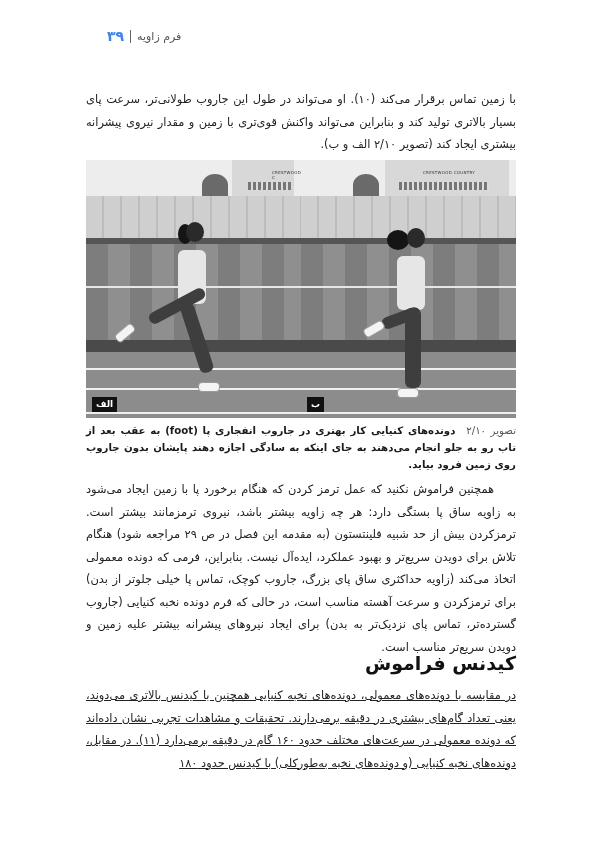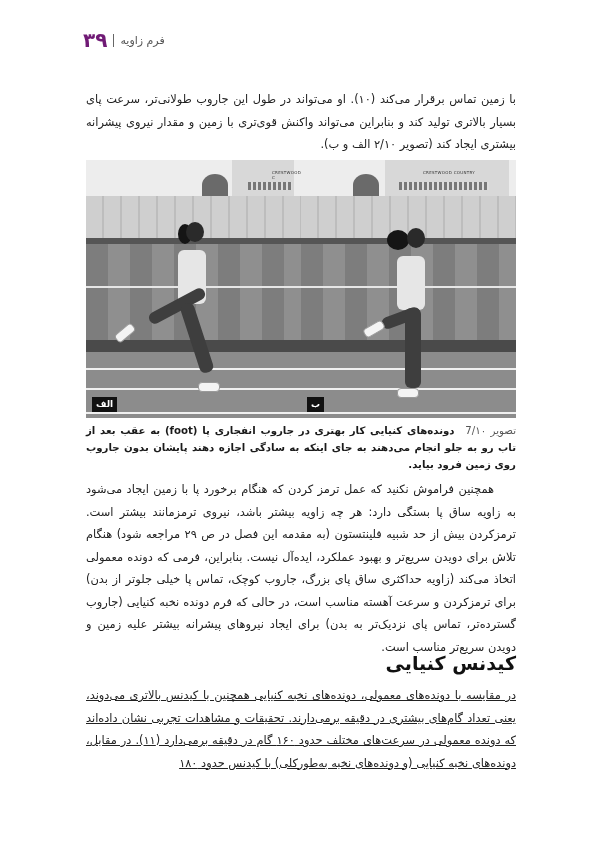--- a/index.html
+++ b/index.html
@@ -19,22 +19,23 @@
       position: absolute;
       top: 28px;
       left: 83px;
       display: flex;
       align-items: center;
       direction: ltr;
       gap: 6px;
     }
     .page-num {
       font-weight: bold;
-      font-size: 20px;
-      color: #701a75;
+      font-size: 14px;
+      color: #3b82f6;
+      margin-left: 24px;
     }
     .header-sep {
       width: 1px;
       height: 13px;
       background: #666;
     }
     .running-title {
       font-size: 11px;
       color: #555;
       direction: rtl;
@@ -189,21 +190,21 @@
       <div class="legs" style="left:80px; top:152px; width:40px; height:12px; transform:rotate(-20deg);"></div>
       <div class="legs" style="left:104px; top:148px; width:16px; height:80px;"></div>
       <div class="shoe" style="left:62px; top:164px; transform:rotate(-30deg);"></div>
       <div class="shoe" style="left:96px; top:228px;"></div>
     </div>
     <span class="photo-label">ب</span>
   </div>
 </div>
 
 <p class="caption" style="margin:0">
-  <span class="fig-num">تصویر 7/۱۰</span>
+  <span class="fig-num">تصویر ۲/۱۰</span>
   <span>دونده‌های کنیایی کار بهتری در جاروب انفجاری پا (foot) به عقب بعد از تاب رو به جلو انجام می‌دهند به جای اینکه به سادگی اجازه دهند پایشان بدون جاروب روی زمین فرود بیاید.</span>
 </p>
 
 <p class="body-text" id="para2" style="margin:0">همچنین فراموش نکنید که عمل ترمز کردن که هنگام برخورد پا با زمین ایجاد می‌شود به زاویه ساق پا بستگی دارد: هر چه زاویه بیشتر باشد، نیروی ترمزمانند بیشتر است. ترمزکردن بیش از حد شبیه فلینتستون (به مقدمه این فصل در ص ۲۹ مراجعه شود) هنگام تلاش برای دویدن سریع‌تر و بهبود عملکرد، ایده‌آل نیست. بنابراین، فرمی که دونده معمولی اتخاذ می‌کند (زاویه حداکثری ساق پای بزرگ، جاروب کوچک، تماس پا خیلی جلوتر از بدن) برای ترمزکردن و سرعت آهسته مناسب است، در حالی که فرم دونده نخبه کنیایی (جاروب گسترده‌تر، تماس پای نزدیک‌تر به بدن) برای ایجاد نیروهای پیشرانه بیشتر علیه زمین و دویدن سریع‌تر مناسب است.</p>
 
-<h2 class="section-title" style="margin:0">کیدنس کنیایی</h2>
+<h2 class="section-title" style="margin:0">کیدنس فراموش</h2>
 
 <p class="body-text" id="para3" style="margin:0">در مقایسه با دونده‌های معمولی، دونده‌های نخبه کنیایی همچنین با کیدنس بالاتری می‌دوند، یعنی تعداد گام‌های بیشتری در دقیقه برمی‌دارند. تحقیقات و مشاهدات تجربی نشان داده‌اند که دونده معمولی در سرعت‌های مختلف حدود ۱۶۰ گام در دقیقه برمی‌دارد (۱۱). در مقابل، دونده‌های نخبه کنیایی (و دونده‌های نخبه به‌طورکلی) با کیدنس حدود ۱۸۰</p>
 
 </body></html>

